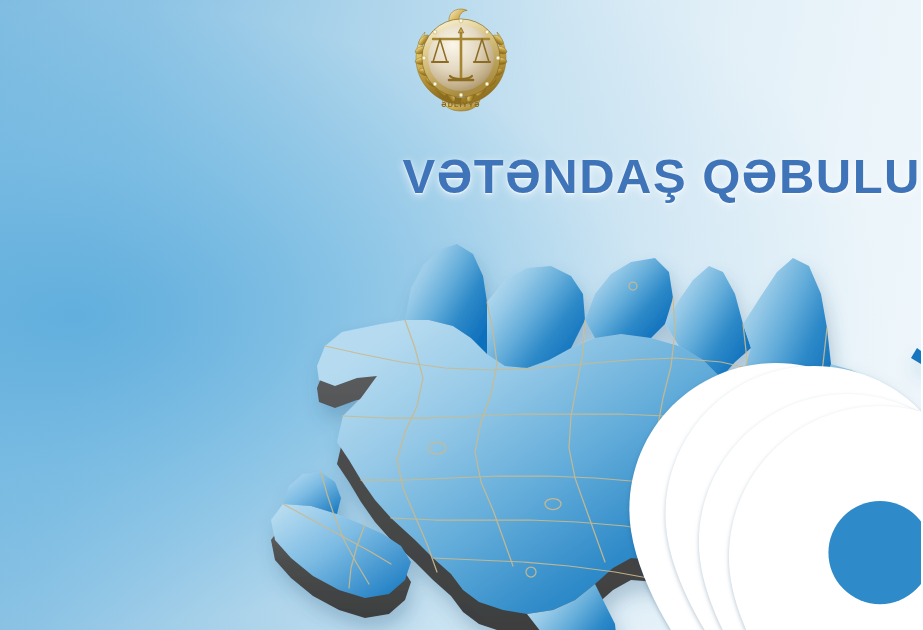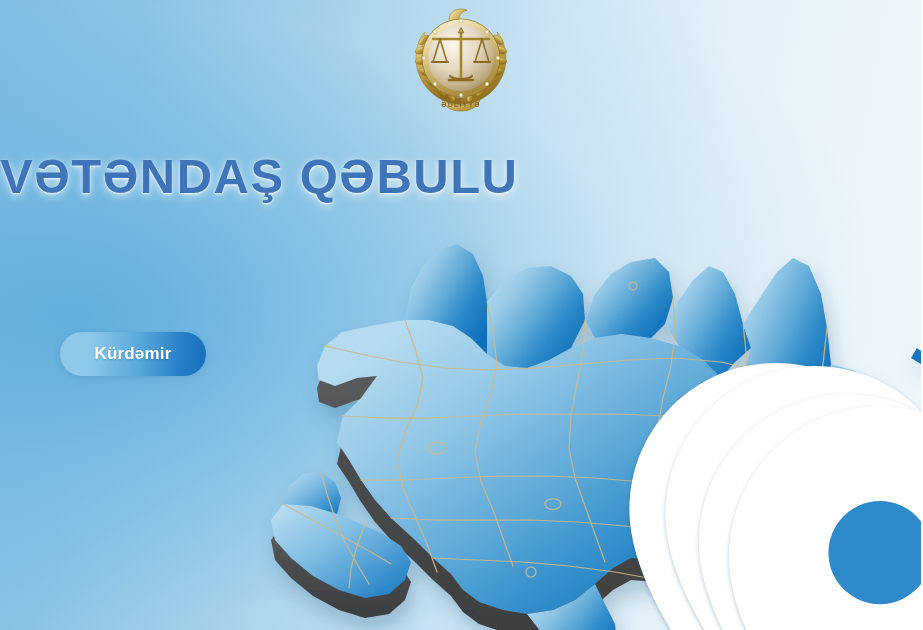--- a/index.html
+++ b/index.html
@@ -29,21 +29,21 @@
     width:118px;
     height:112px;
   }
   #emblem-wrap svg { display:block; width:118px; height:112px; }
 
   
   #page-title {
     position:absolute;
     left:0; right:0;
     top:148px;
-    text-align:left;
+    text-align:right;
     font-size:49px;
     font-weight:bold;
     letter-spacing:1.5px;
     color:#3f74b9;
     text-shadow:0 2px 10px rgba(255,255,255,0.75), 0 1px 2px rgba(255,255,255,0.9);
     white-space:nowrap;
     font-family:"Liberation Sans","DejaVu Sans",sans-serif;
   }
 
   
@@ -342,22 +342,19 @@
     <div class="map-pin" style="left:315px; top:178px;">
       <svg width="34" height="45" viewBox="0 0 34 45" xmlns="http://www.w3.org/2000/svg">
         <path d="M17 0 C7.6 0 0 7.6 0 17 C0 29.7 17 45 17 45 C17 45 34 29.7 34 17 C34 7.6 26.4 0 17 0 Z" fill="#FFFFFF"></path>
         <circle cx="17" cy="16.5" r="5.8" fill="#2E8AC8"></circle>
       </svg>
     </div>
   </div>
 
   <div id="pill-list">
 
-    <div class="pill">
-      <span class="pill-label">Kürdəmir</span>
-    </div>
 
 
 
 
   </div>
 
 </div>
 
 </body></html>

